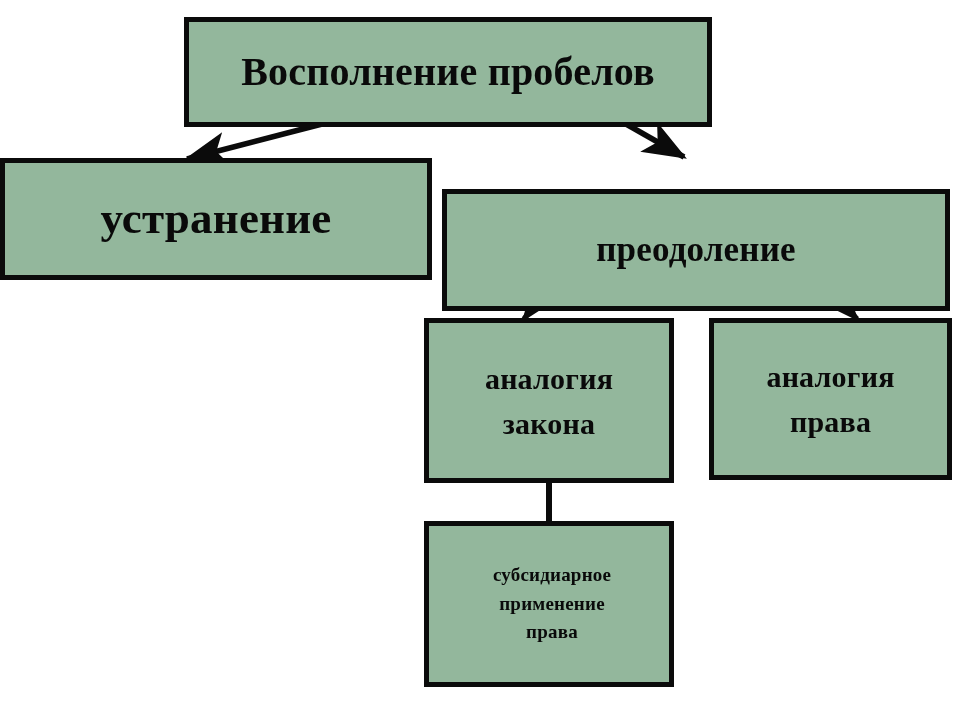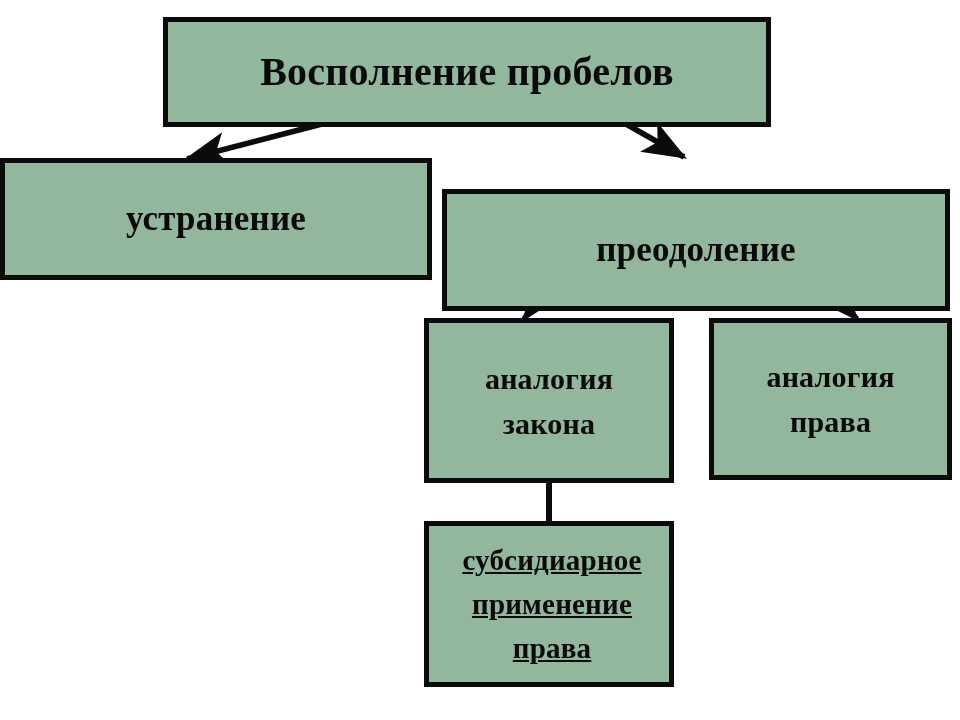--- a/index.html
+++ b/index.html
@@ -49,38 +49,38 @@
     display: block;
     color: #0a0a0a;
     font-weight: bold;
     line-height: 1.28;
     letter-spacing: 0.2px;
     white-space: pre-line;
   }
 
   
   #node-root {
-    left: 163px;
+    left: 184px;
     top: 17px;
-    width: 608px;
+    width: 528px;
     height: 110px;
   }
   #node-root .node-label {
     font-size: 40px;
     line-height: 1.1;
   }
 
   #node-ustranenie {
     left: 0px;
     top: 158px;
     width: 432px;
     height: 122px;
   }
   #node-ustranenie .node-label {
-    font-size: 35px;
+    font-size: 45px;
   }
 
   #node-preodolenie {
     left: 442px;
     top: 157px;
     width: 508px;
     height: 122px;
     margin-top: 32px;
   }
   #node-preodolenie .node-label {
@@ -109,25 +109,24 @@
     line-height: 1.5;
   }
 
   #node-subsidiarnoe {
     left: 424px;
     top: 521px;
     width: 250px;
     height: 166px;
   }
   #node-subsidiarnoe .node-label {
-    font-size: 29px;
+    font-size: 19px;
     line-height: 1.52;
     width: 268px;           
     margin-left: 6px;
-    text-decoration: underline;
   }
 </style>
 </head>
 <body>
 
 <div id="diagram">
 
   <svg id="connectors" viewBox="0 0 960 720" width="960" height="720" aria-hidden="true">
     <defs>
       <marker id="arrowhead" markerWidth="9" markerHeight="9" refX="7.4" refY="3.1" orient="auto" markerUnits="strokeWidth">

